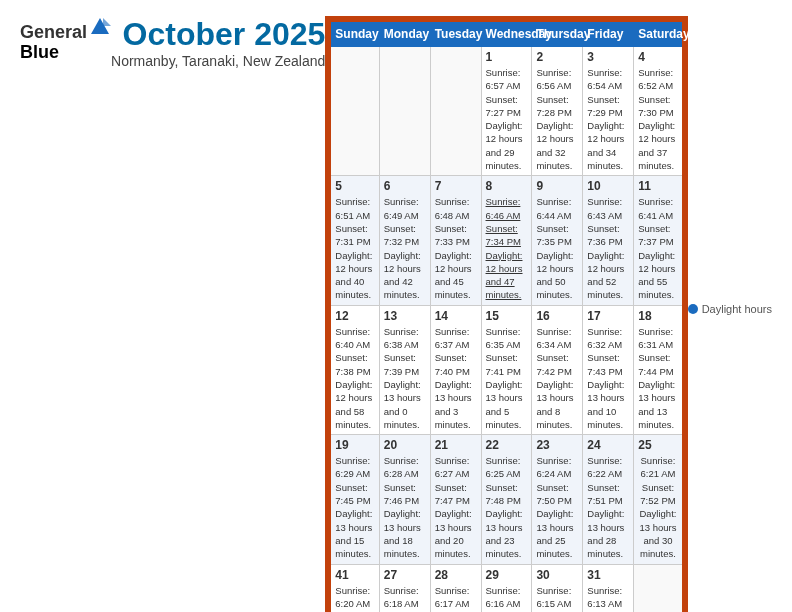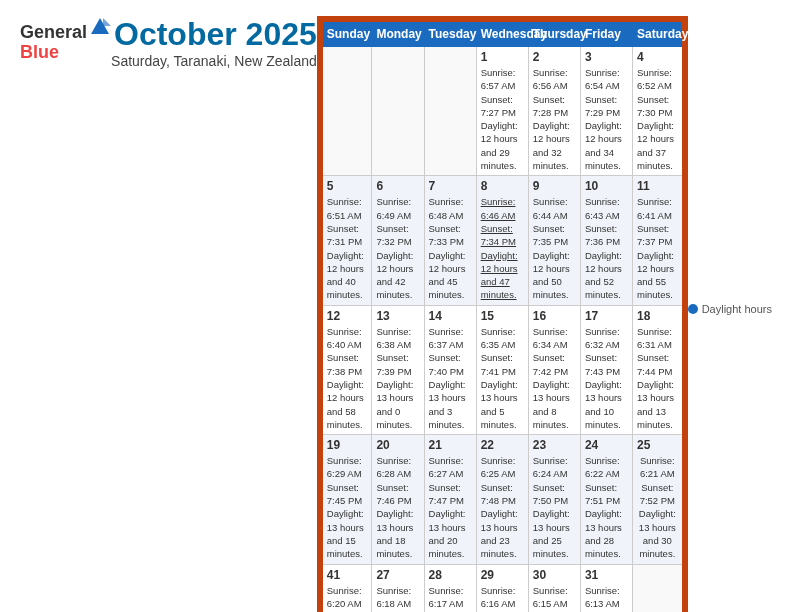--- a/index.html
+++ b/index.html
@@ -26,21 +26,21 @@
     .logo {
       display: flex;
       align-items: center;
     }
     .logo-text {
       font-size: 18px;
       font-weight: bold;
       line-height: 1.1;
     }
     .logo-general { color: #333; }
-    .logo-blue { color: #ef4444; }
+    .logo-blue { color: #000000; }
     .logo-icon {
       width: 22px;
       height: 22px;
       margin-left: 2px;
     }
     .title-block {
       text-align: right;
     }
     .month-title {
       font-size: 32px;
@@ -125,21 +125,21 @@
               <polygon points="14,2 22,10 14,10" fill="#1a6bbf" opacity="0.6"></polygon>
             </svg>
         </div>
         <div class="logo-text">
           <span class="logo-blue">Blue</span>
         </div>
       </div>
     </div>
     <div class="title-block">
       <div class="month-title">October 2025</div>
-      <div class="location">Saturday, Taranaki, New Zealand</div>
+      <div class="location">Normanby, Taranaki, New Zealand</div>
     </div>
   </div>
 
   <table class="calendar">
     <thead>
       <tr>
       <th>Sunday</th>
           <th>Monday</th>
           <th>Tuesday</th>
           <th>Wednesday</th>

